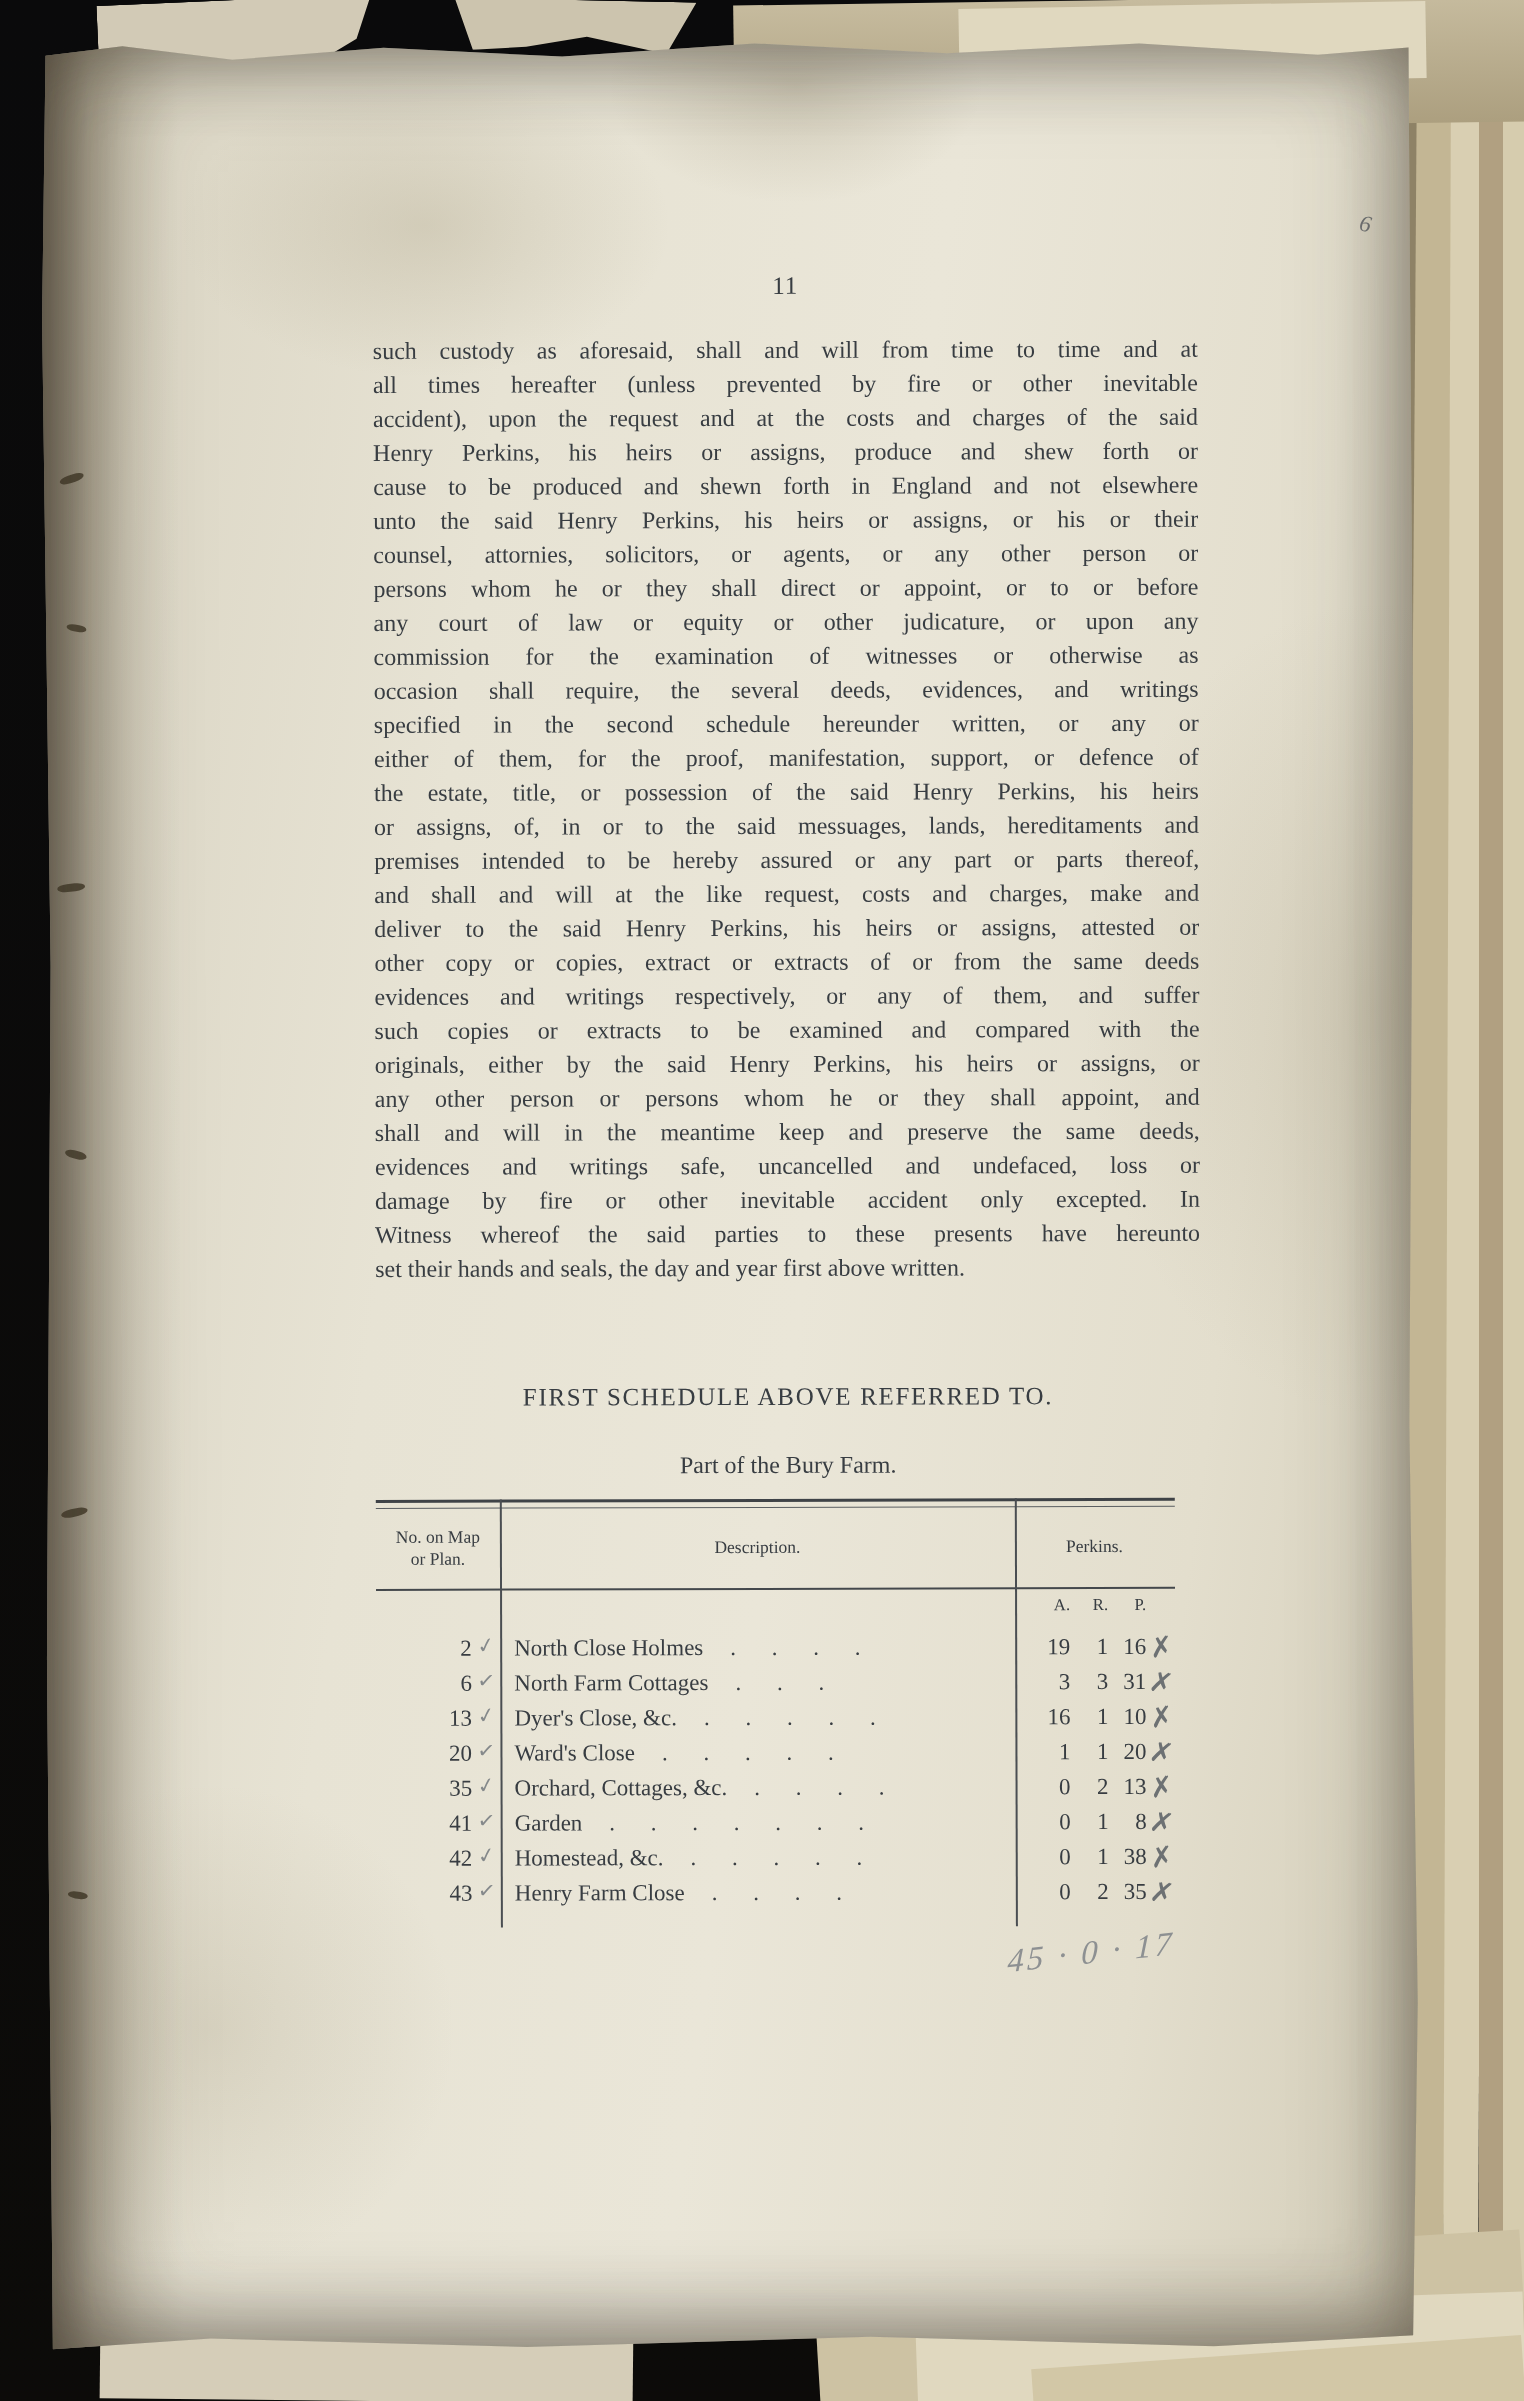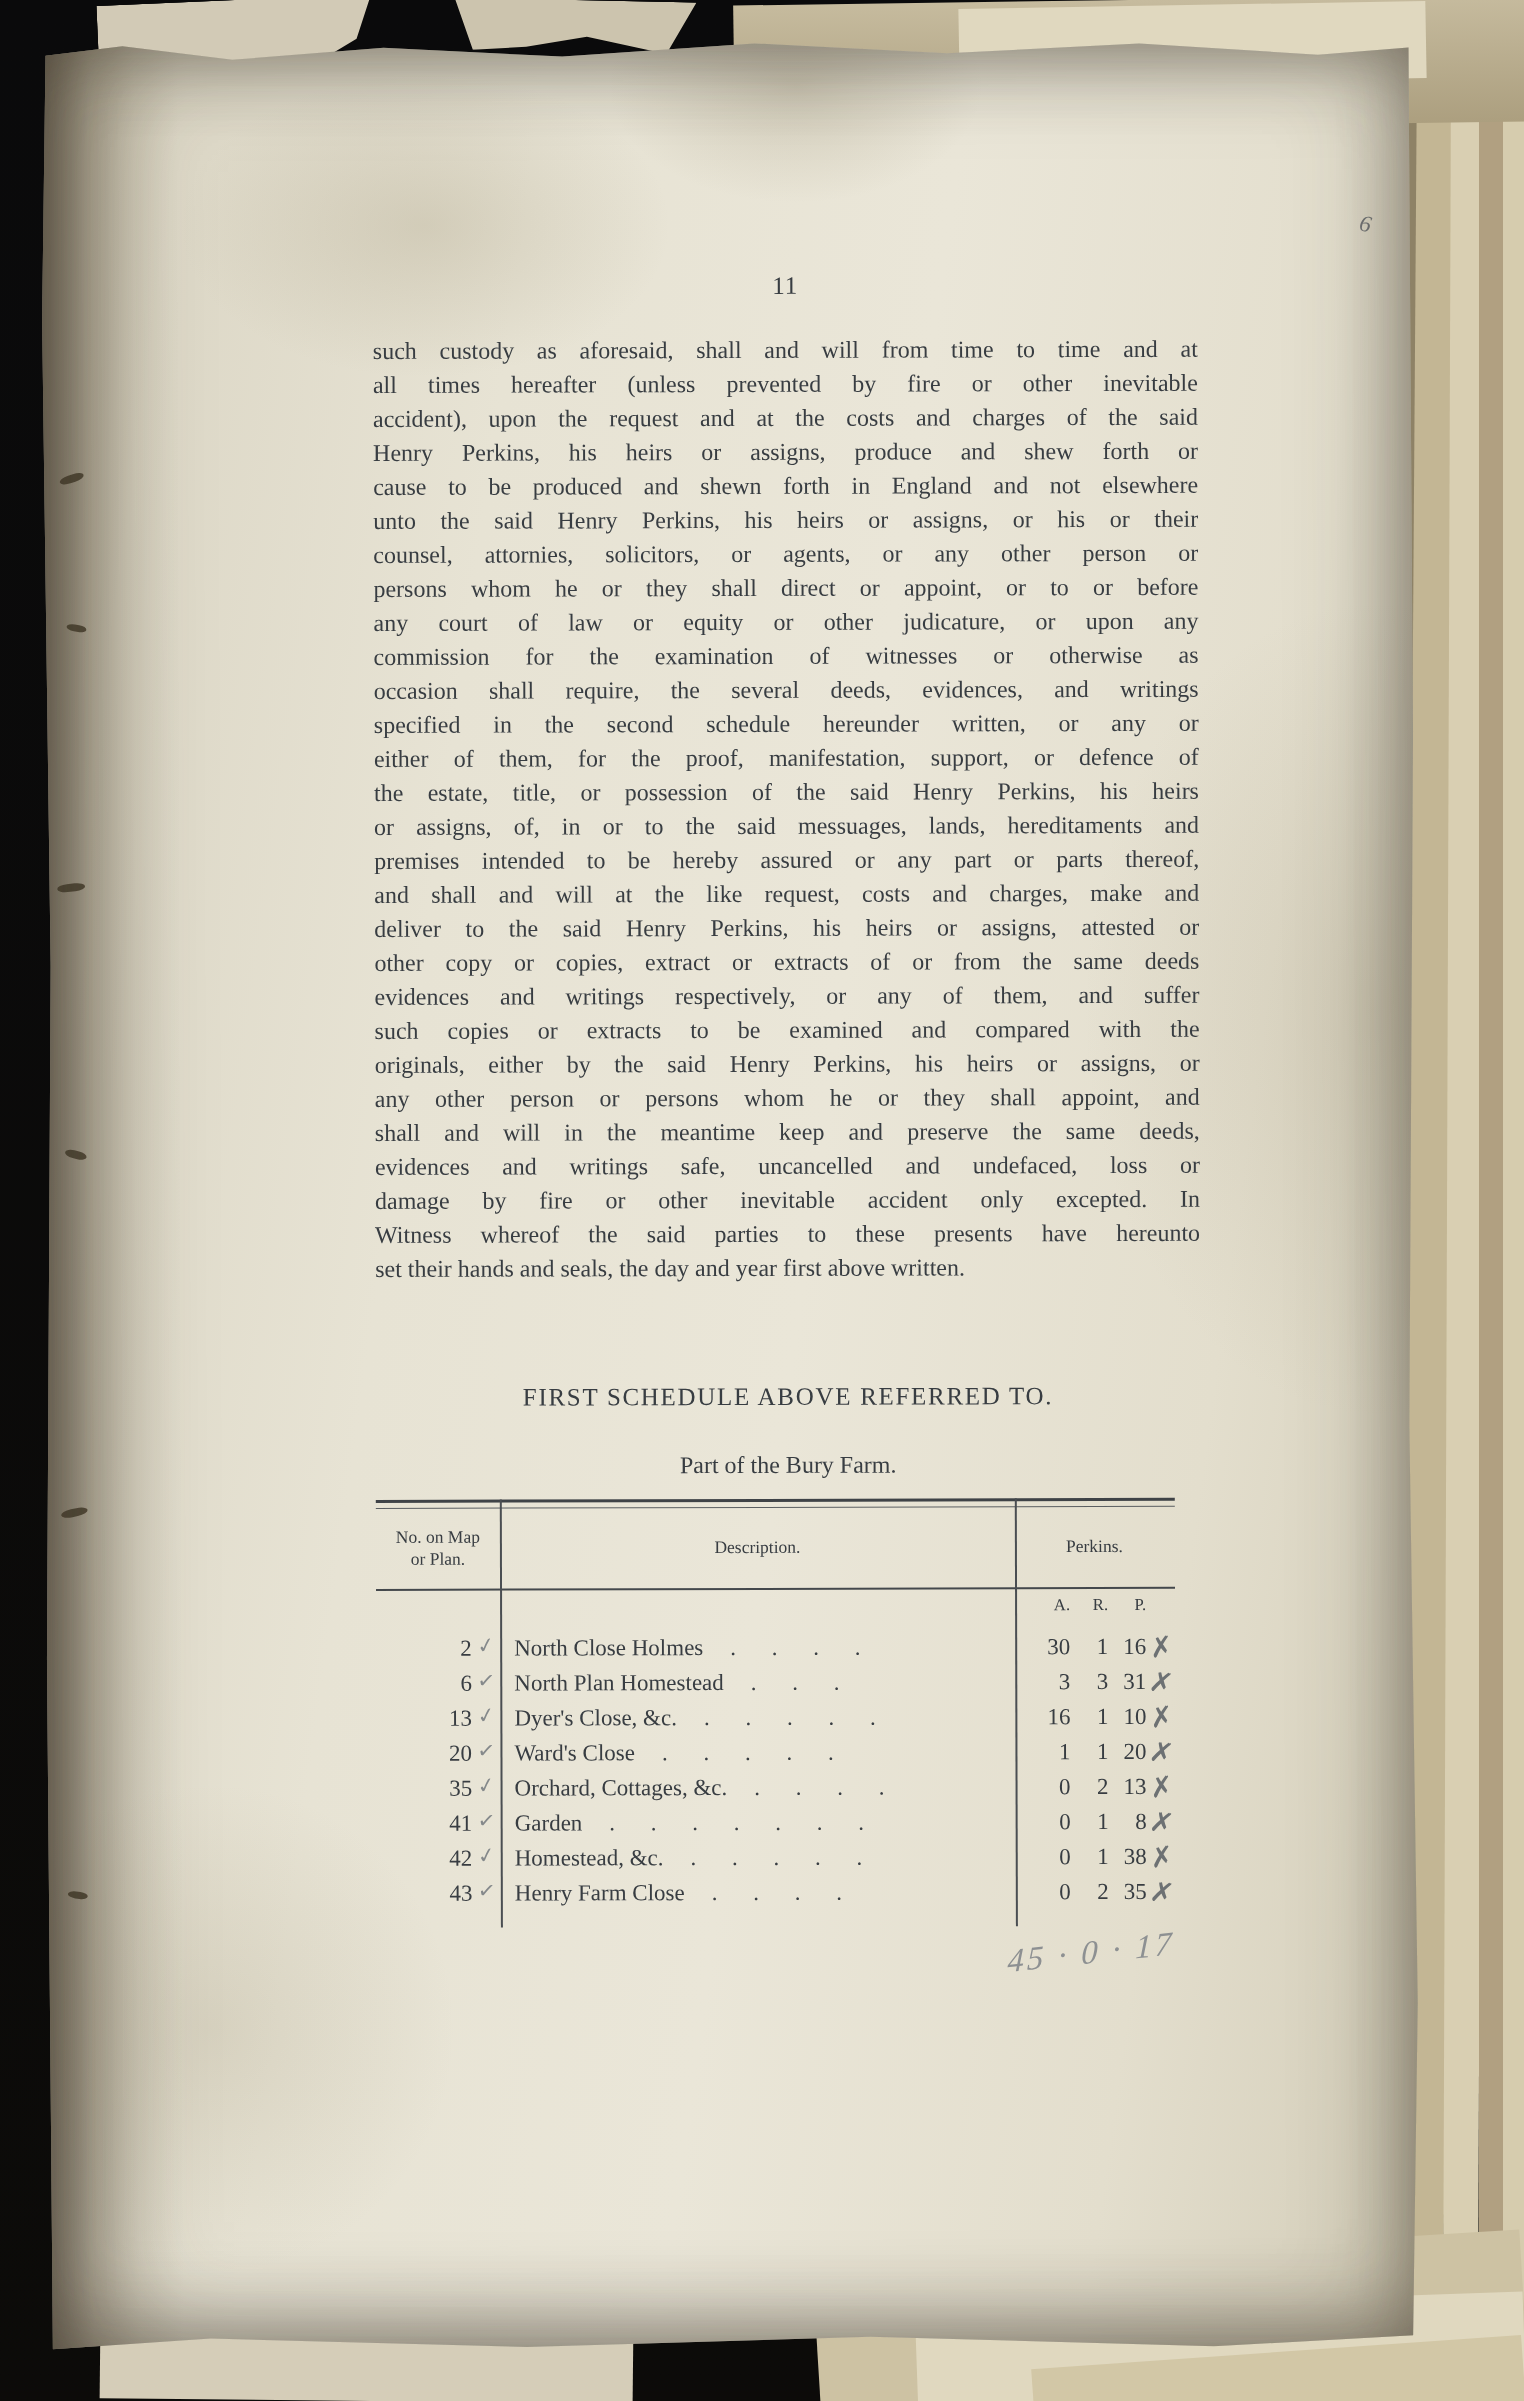--- a/index.html
+++ b/index.html
@@ -198,33 +198,33 @@
             <div class="trow">
               <div class="no-cell">
                 <span class="no">2</span>
                 <span class="tick">✓</span>
               </div>
               <div class="desc-cell">
                 <span class="desc-text">North Close Holmes</span>
                 <span class="dots">. . . .</span>
               </div>
               <div class="qty-cell">
-                <span class="qa">30</span>
+                <span class="qa">19</span>
                 <span class="qr">1</span>
                 <span class="qp">16</span>
                 <span class="cross">✗</span>
               </div>
             </div>
             <div class="trow">
               <div class="no-cell">
                 <span class="no">6</span>
                 <span class="tick">✓</span>
               </div>
               <div class="desc-cell">
-                <span class="desc-text">North Plan Homestead</span>
+                <span class="desc-text">North Farm Cottages</span>
                 <span class="dots">. . .</span>
               </div>
               <div class="qty-cell">
                 <span class="qa">3</span>
                 <span class="qr">3</span>
                 <span class="qp">31</span>
                 <span class="cross">✗</span>
               </div>
             </div>
             <div class="trow">

